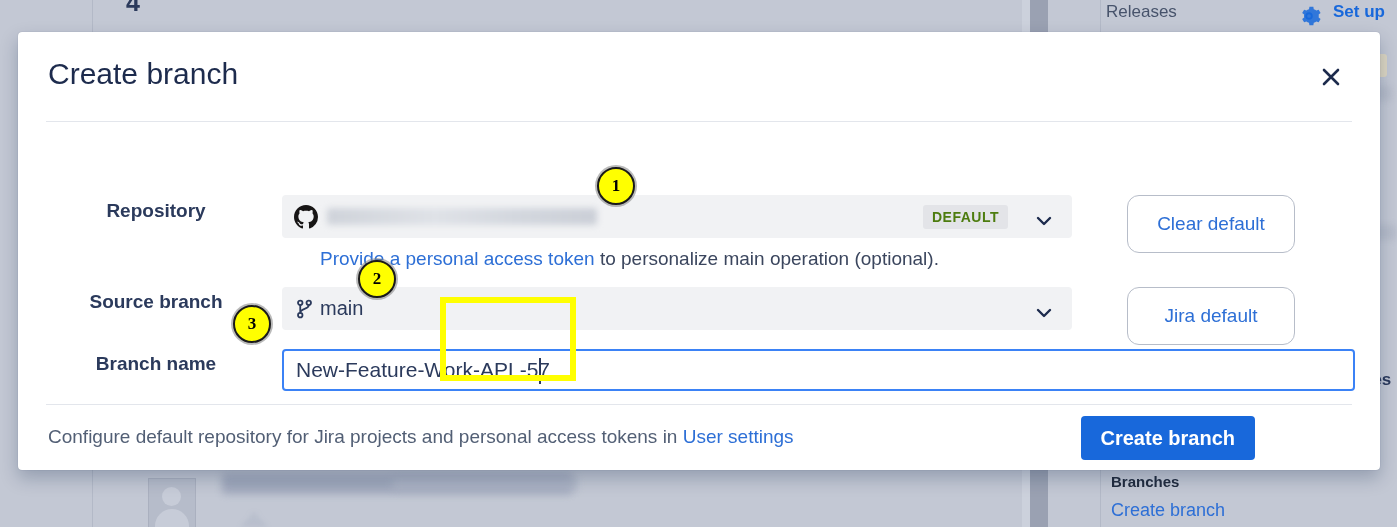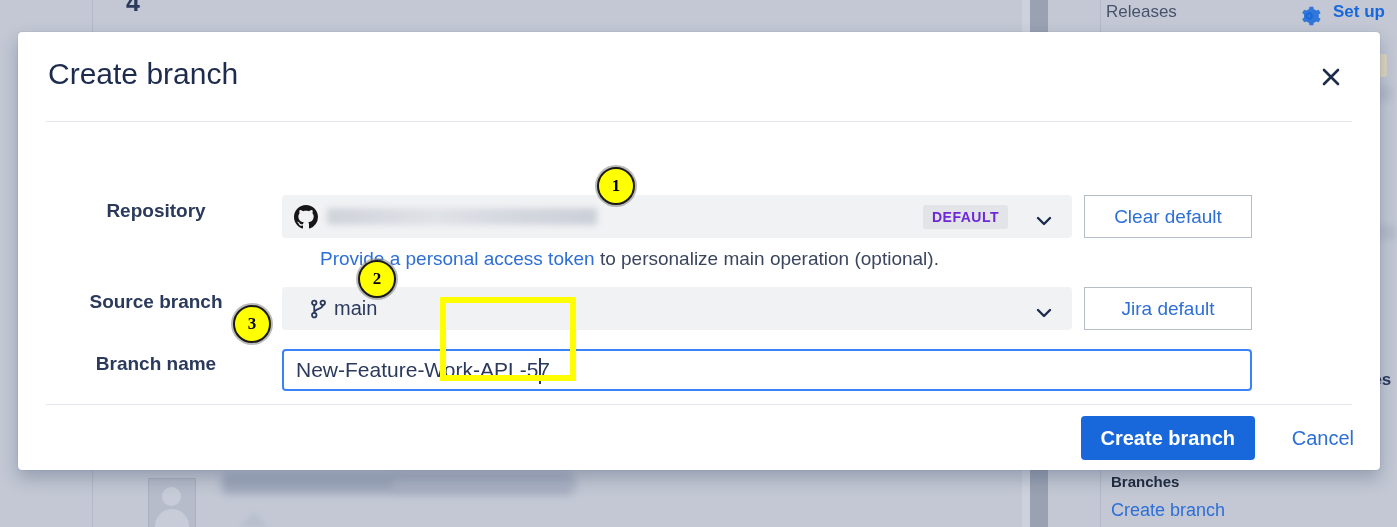--- a/index.html
+++ b/index.html
@@ -100,41 +100,41 @@
   .row { position:relative; height:0; }
   .lbl {
     position:absolute; text-align:center; width:200px;
     font-size:19px; font-weight:600; color:#2b3a5c;
   }
   .field {
     position:absolute; height:43px; background:#f1f2f4;
     border-radius:4px; display:flex; align-items:center;
     box-sizing:border-box; padding:0 12px; cursor:pointer;
   }
-  .field.branch { padding-left:28px; }
+  .field.branch { padding-left:14px; }
   .gh-icon { width:24px; height:24px; flex:0 0 auto; margin-right:9px; }
   .repo-blur {
     width:270px; height:17px; border-radius:3px;
     background:linear-gradient(90deg,#cfd3da,#dfe2e7 40%,#d3d7de 70%,#cbcfd7);
     filter: blur(3px);
   }
   .default-badge {
     position:absolute; right:64px;
-    background:#e3e4e8; color:#6d28d9; font-size:14px; font-weight:700;
+    background:#e3e4e8; color:#4d7c0f; font-size:14px; font-weight:700;
     letter-spacing:.5px; padding:4px 9px; border-radius:3px;
   }
   .chev { position:absolute; right:20px; width:16px; height:10px; }
   .branch-icon { width:17px; height:20px; margin-right:7px; flex:0 0 auto; }
   .branch-text { font-size:20px; color:#2b3a5c; }
 
   .btn-outline {
-    position:absolute; height:43px; box-sizing:border-box;
-    border:1px solid #b7bdc9; border-radius:0; background:#fff;
+    position:absolute; height:58px; box-sizing:border-box;
+    border:1px solid #b7bdc9; border-radius:12px; background:#fff;
     color:#2d6fd6; font-size:19px; font-family:inherit; cursor:pointer;
-    display:flex; align-items:center; justify-content:center;
+    display:flex; align-items:center; justify-content:center;margin-left:43px;
   }
 
   .helper {
     position:absolute; font-size:19px; color:#3b465e;
   }
   .helper a { color:#2d6fd6; text-decoration:none;margin-left:38px; }
 
   .name-input {
     position:absolute; height:42px; box-sizing:border-box;
     border:2px solid #3b82f6; border-radius:4px; background:#fff;
@@ -281,30 +281,32 @@
             </svg>
           </span>
         </div>
 
         <button class="btn-outline" style="left:1066px; top:160px; width:168px;">Jira default</button>
       </div>
 
       <div class="row">
         <div class="lbl" style="left:38px; top:226px;">Branch name</div>
 
-        <input class="name-input" style="left: 264px; top: 222px; width: 970px;" value="New-Feature-Work-APL-57">
+        <input class="name-input" style="left: 264px; top: 222px; width: 1073px;" value="New-Feature-Work-APL-57">
         <span class="caret" style="left:521px; top:231px;"></span>
       </div>
     </div>
 
     <div class="hr bottom"></div>
 
     <div class="footer">
+      <div class="footer-text">
+        <span>Configure default repository for Jira projects and personal access tokens in </span><a href="#">User settings</a>
+      </div>
       <button class="btn-primary">Create branch</button>
-      <button class="btn-link">Cancel</button>
     </div>
   </div>
 
   <div class="badge-num" style="left:597px; top:167px;">1</div>
   <div class="badge-num" style="left:358px; top:260px;">2</div>
   <div class="badge-num" style="left:233px; top:305px;">3</div>
 
   <div class="hl-box" style="left:440px; top:297px; width:124px; height:72px;"></div>
 
 </div>

